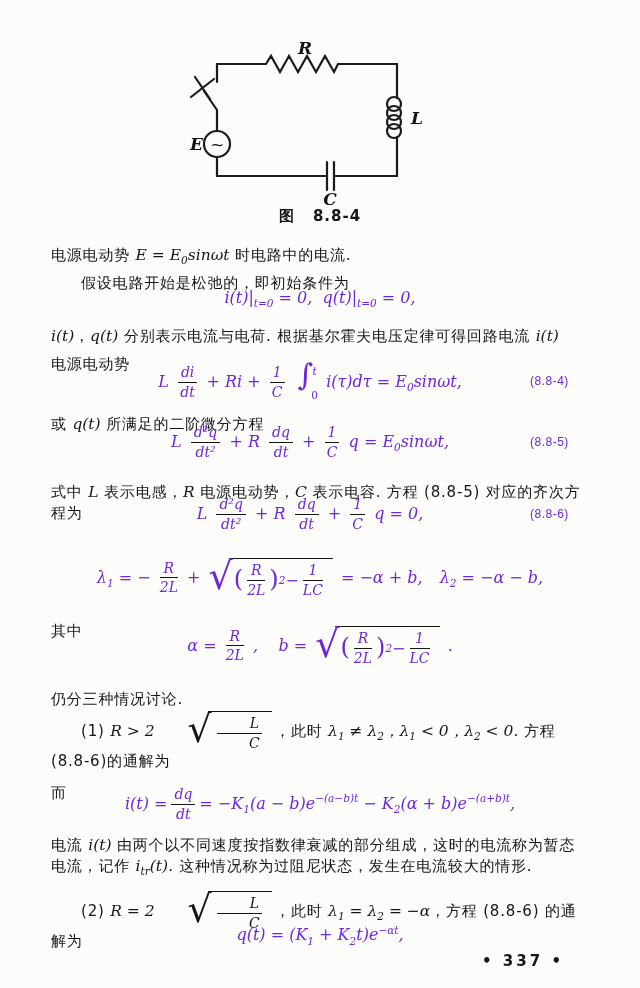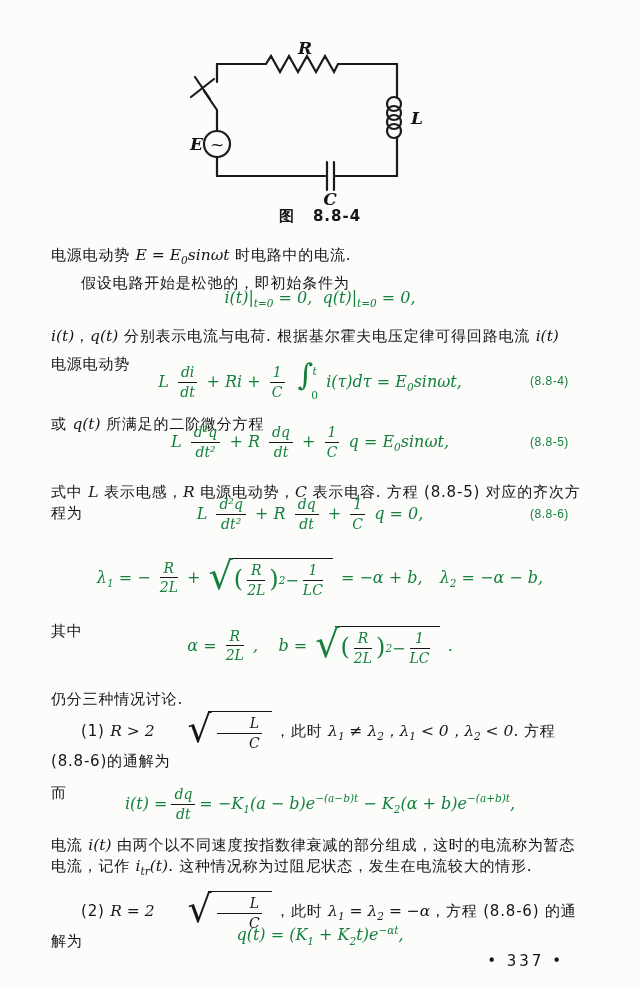--- a/index.html
+++ b/index.html
@@ -4,21 +4,21 @@
 <style>
   html,body{margin:0;padding:0;background:#e9e9e7;}
   .page{position:relative;width:640px;height:988px;background:#fcfcfa;
         font-family:"DejaVu Sans",sans-serif;color:#161616;overflow:hidden;}
   .abs{position:absolute;left:40px;right:40px;}
   .cjk{font-size:15px;letter-spacing:0.8px;line-height:21px;margin:11px;}
   .indent{text-indent:2em;}
   .math{font-family:"DejaVu Serif",serif;font-style:italic;letter-spacing:0;font-size:15.5px;}
   
   .eq{display:flex;align-items:center;font-family:"DejaVu Serif",serif;
-      font-style:italic;font-size:16px;color:#15803d;}
+      font-style:italic;font-size:16px;color:#6d28d9;}
   .eqc{flex:1;text-align:center;}
   .eq.tagged .eqc{padding-left:50px;}
   .eq .m,.eqInline .m{white-space:pre;}
   .tag{width:70px;text-align:left;font-style:normal;font-family:Liberation Sans, sans-serif;
        font-size:12px;letter-spacing:0.5px;}
   .frac{display:inline-block;vertical-align:-0.70em;text-align:center;
         font-size:14px;line-height:1.18;margin:0 4px;}
   .frac .num{display:block;border-bottom:1.4px solid #161616;padding:0 3px 1px;}
   .frac .den{display:block;padding-top:1px;}
   sub.s{font-size:10.5px;letter-spacing:0;}
@@ -27,21 +27,21 @@
   .rad{font-style:normal;font-size:38px;line-height:.85;margin-right:-4px;transform:translateY(-2px);}
   .bar{border-top:1.7px solid #161616;padding:3px 6px 0 5px;display:inline-flex;align-items:center;}
   .bigp{font-style:normal;font-size:24px;line-height:1;transform:translateY(-1px);}
   .int{font-style:normal;font-size:30px;line-height:1;display:inline-block;
        transform:translateY(-2px);margin-left:4px;}
   .lims{display:inline-flex;flex-direction:column;justify-content:space-between;height:36px;
         font-size:10.5px;vertical-align:middle;margin:0 3px 0 -2px;font-style:italic;}
   .lims .l0{font-style:normal;}
   .caption{position:absolute;top:207px;left:0;width:640px;display:flex;justify-content:center;
            gap:18px;font-weight:bold;font-size:15px;letter-spacing:1px;}
-  .pagenum{position:absolute;top:952px;right:76px;font-weight:normal;font-size:15px;letter-spacing:3px;}
+  .pagenum{position:absolute;top:952px;right:76px;font-weight:bold;font-size:15px;letter-spacing:3px;}
   svg text{font-family:"DejaVu Serif",serif;}
   .circ-label{font-style:italic;font-weight:bold;font-size:17px;fill:#141414;}
 </style>
 </head>
 <body>
 
 <div class="page">
 
   
   <svg width="640" height="230" viewBox="0 0 640 230">

